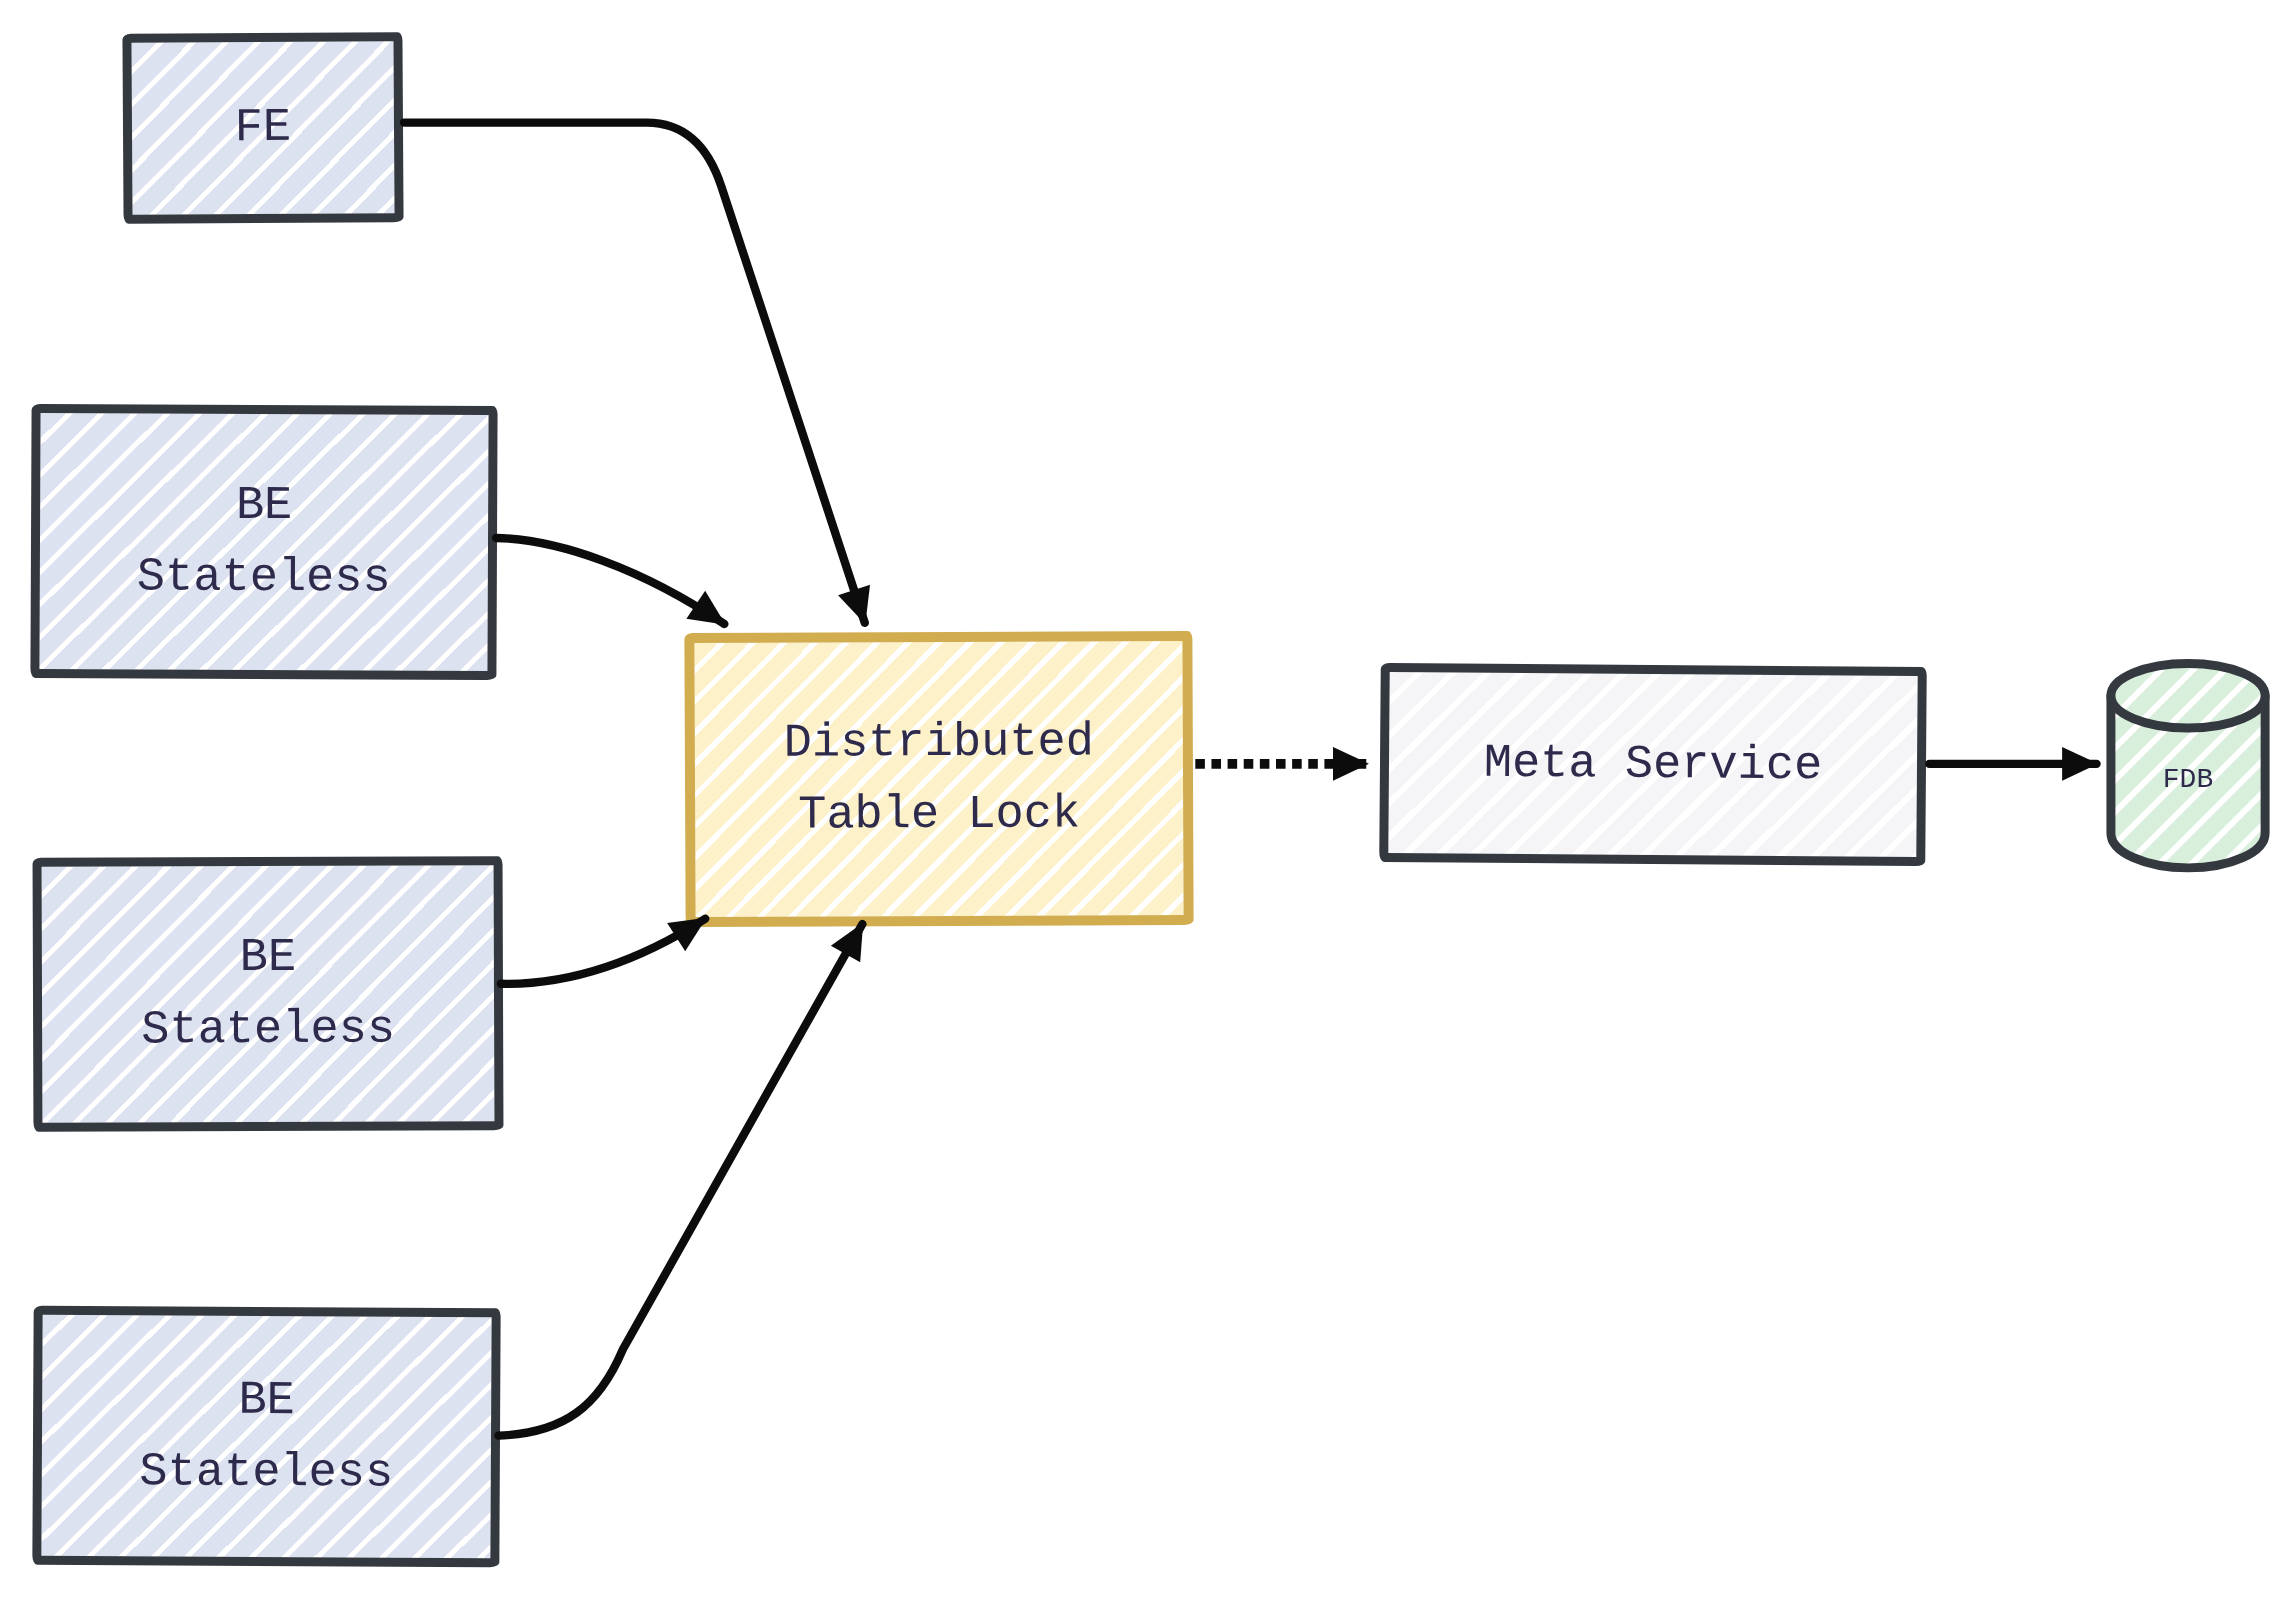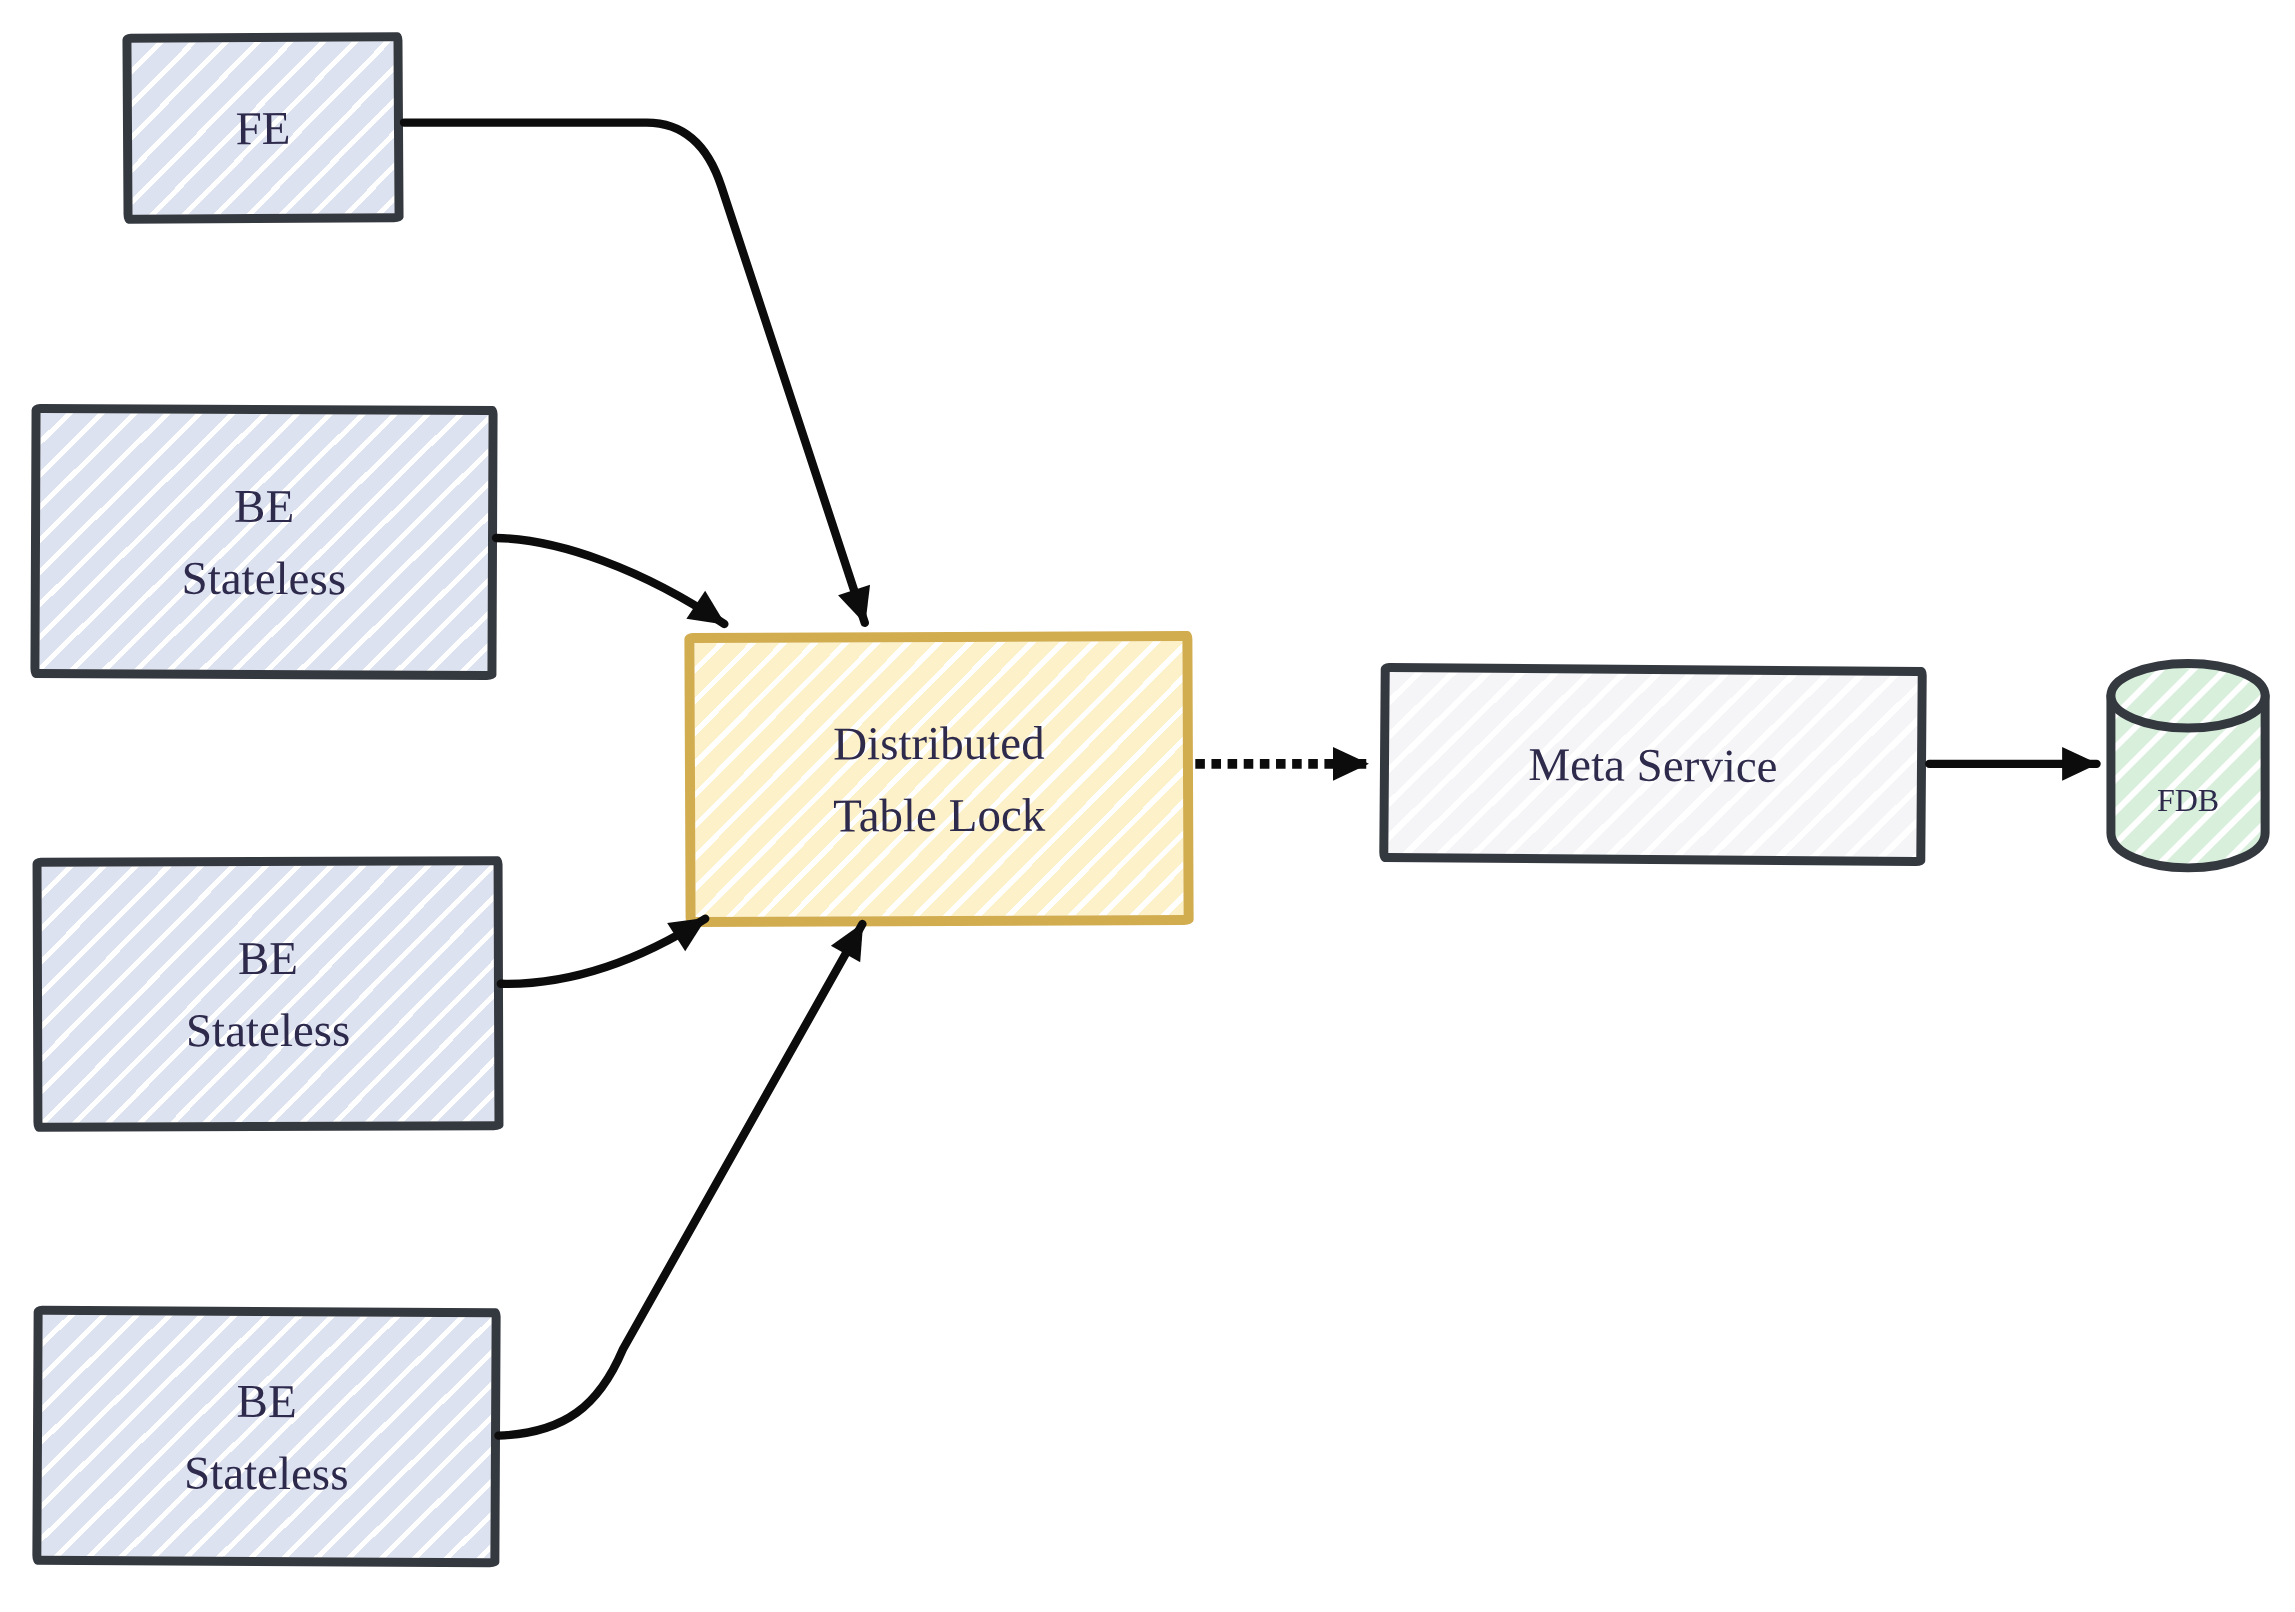--- a/index.html
+++ b/index.html
@@ -3,43 +3,43 @@
 <meta charset="utf-8">
 <style>
   :root{
     --ink:#2e2a4c; --stroke:#34383f; --arrow:#0c0c0d;
     --mustard:#d2ad50; --lavender:#dde2f1; --cream:#fdf1c9;
     --mint:#d8efdc; --meta_fill:#f5f5f8;
   }
   html,body{margin:0;padding:0;background:#ffffff;}
   .canvas{
     position:relative; width:2295px; height:1612px; background:#ffffff; overflow:hidden;
-    font-family:Liberation Serif, serif;
+    font-family:Liberation Mono, monospace;
   }
   .node{
     position:absolute; box-sizing:border-box;
     display:flex; flex-direction:column; align-items:center; justify-content:center;
     text-align:center; color:var(--ink);
     font-size:47px; font-weight:400; line-height:72px; white-space:nowrap;
     border:9.6px solid var(--stroke);
     border-radius:8.4px 4.8px 9.6px 4.8px / 6px 8.4px 4.8px 9.6px;
   }
   .hatch-lavender{background:repeating-linear-gradient(135deg,var(--lavender) 0 18px,#ffffff 18px 23px);}
   .hatch-cream{background:repeating-linear-gradient(135deg,var(--cream) 0 16.7px,#ffffff 16.7px 22px);}
   .hatch-meta{background:repeating-linear-gradient(135deg,var(--meta_fill) 0 18px,#ffffff 18px 24px);}
   #n-fe  {left:123px;  top:33px;   width:280px; height:190px; transform:rotate(-0.35deg);}
   #n-be1 {left:31px;   top:405px;  width:466px; height:274px; transform:rotate(0.25deg);}
   #n-be2 {left:33px;   top:857px; width:470px; height:274px; transform:rotate(-0.2deg);}
   #n-be3 {left:33px;   top:1307px; width:467px; height:259px; transform:rotate(0.3deg);}
   #n-dtl {left:685px; top:632px; width:508px; height:294px; border:10.8px solid var(--mustard); transform:rotate(-0.25deg);}
   #n-meta{left:1380px; top:665px; width:546px; height:199px; transform:rotate(0.45deg);}
   #n-fdb-label{
-    position:absolute; left:2111px; top:776px; width:154px; height:48px;
-    display:flex; align-items:center; justify-content:center;
-    color:var(--ink); font-size:32px; font-weight:400; white-space:nowrap;
+    position:absolute; left:2111px; top:747px; width:154px; height:48px;
+    display:flex; align-items:flex-end; justify-content:center;
+    color:var(--ink); font-size:28px; font-weight:400; white-space:nowrap;
   }
   .overlay{position:absolute; left:0; top:0; width:2295px; height:1612px; pointer-events:none;}
   .edge{fill:none; stroke:var(--arrow); stroke-width:14; stroke-linecap:round;}
   .edge.dotted{stroke-width:16; stroke-dasharray:16 11; stroke-linecap:butt;}
   .arrowhead{fill:var(--arrow);}
   .cyl{stroke:var(--stroke); stroke-width:15; stroke-linejoin:round;}
 </style>
 </head>
 <body>
 

